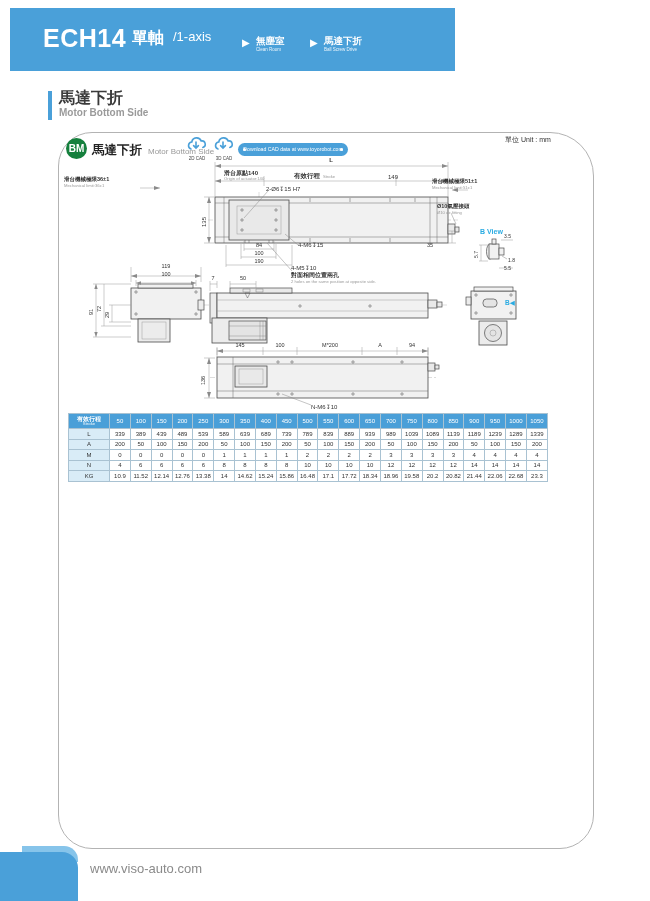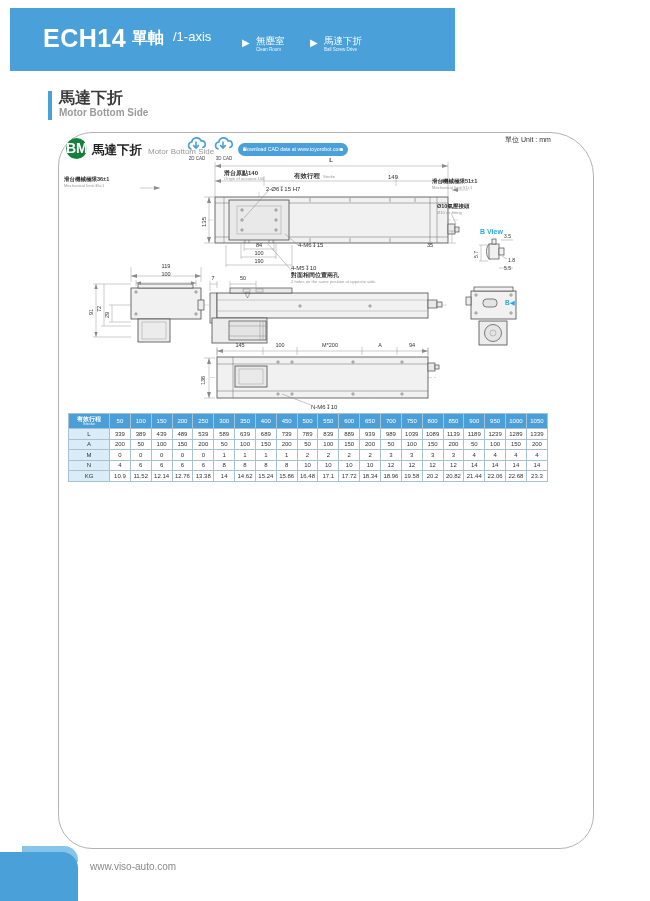--- a/index.html
+++ b/index.html
@@ -6,34 +6,34 @@
   .page{position:relative;width:650px;height:901px;background:#fff;overflow:hidden;
         font-family:"Liberation Sans","DejaVu Sans",sans-serif;}
 
   
   .hdr{position:absolute;left:10px;top:8px;width:445px;height:63px;background:#4aa0d9;color:#fff;}
   .hdr-model{position:absolute;left:33px;top:16px;font-size:25px;font-weight:bold;letter-spacing:.5px;}
   .hdr-cn{position:absolute;left:122px;top:20px;font-size:16px;font-weight:bold;}
   .hdr-en{position:absolute;left:163px;top:21px;font-size:13px;font-weight:normal;}
   .badge{position:absolute;top:24px;}
   .badge .tri{position:absolute;top:6px;left:0;font-size:10px;line-height:1;}
-  .badge .bcn{position:absolute;left:14px;top:3px;font-size:9.5px;font-weight:normal;white-space:nowrap;}
+  .badge .bcn{position:absolute;left:14px;top:3px;font-size:9.5px;font-weight:bold;white-space:nowrap;}
   .badge .ben{position:absolute;left:14px;top:15px;font-size:4.5px;opacity:.9;white-space:nowrap;}
   .badge1{left:232px;} .badge2{left:300px;}
 
   
   .sec-bar{position:absolute;left:48px;top:91px;width:4px;height:29px;background:#4aa0d9;}
   .sec-cn{position:absolute;left:59px;top:88px;font-size:16px;font-weight:bold;color:#3a3a3a;}
   .sec-en{position:absolute;left:59px;top:107px;font-size:10px;font-weight:bold;color:#9a9a9a;}
 
   
   .panel{position:absolute;left:58px;top:132px;width:534px;height:715px;
          border:1px solid #b3b3b3;border-radius:34px 44px 34px 34px;}
   .bm{position:absolute;left:66px;top:138px;width:21px;height:21px;border-radius:50%;background:#15803d;
-      color:#fff;font-size:14px;font-weight:bold;text-align:center;line-height:21px;}
+      color:#fff;font-size:10px;font-weight:bold;text-align:center;line-height:21px;}
   .p-cn{position:absolute;left:92px;top:142px;font-size:12.5px;font-weight:bold;color:#222;}
   .p-en{position:absolute;left:148px;top:147px;font-size:8px;color:#999;}
   .cad{position:absolute;top:136px;width:24px;height:18px;}
   .cad1{left:185px;} .cad2{left:212px;}
   .cad-lab{position:absolute;top:156px;width:26px;text-align:center;font-size:4.5px;color:#444;}
   .cad-lab1{left:184px;} .cad-lab2{left:211px;}
   .dl-btn{position:absolute;left:238px;top:143px;width:110px;height:13px;border-radius:7px;background:#4aa0d9;
           color:#fff;font-size:5.2px;text-align:center;line-height:13px;}
   .dl-btn .dot{position:absolute;top:5px;width:3px;height:3px;border-radius:50%;background:#fff;}
   .dot-l{left:5px;} .dot-r{right:5px;}
@@ -56,21 +56,21 @@
   .spec thead th{background:#4a9fd8;color:#fff;height:14px;}
   .spec thead th.hc{width:40px;}
   .spec thead .hcn{font-size:6px;font-weight:bold;display:block;}
   .spec thead .hen{font-size:4.3px;display:block;opacity:.92;}
   .spec tbody th{background:#d9ecf7;}
   .spec{border-bottom:1.5px solid #5b5b5b;}
 
   
   .foot-shape2{position:absolute;left:22px;top:846px;width:56px;height:16px;background:#86c4ea;border-radius:0 14px 0 0;}
   .foot-shape{position:absolute;left:0;top:852px;width:78px;height:49px;background:#4aa0d9;border-radius:0 16px 0 0;}
-  .foot-url{position:absolute;left:90px;top:861px;font-size:10px;color:#8a8a8a;}
+  .foot-url{position:absolute;left:90px;top:861px;font-size:13px;color:#8a8a8a;}
 </style>
 </head>
 <body>
 
 <div class="page">
 
   <div class="hdr">
     <span class="hdr-model">ECH14</span>
     <span class="hdr-cn">單軸</span>
     <span class="hdr-en">/1-axis</span>

